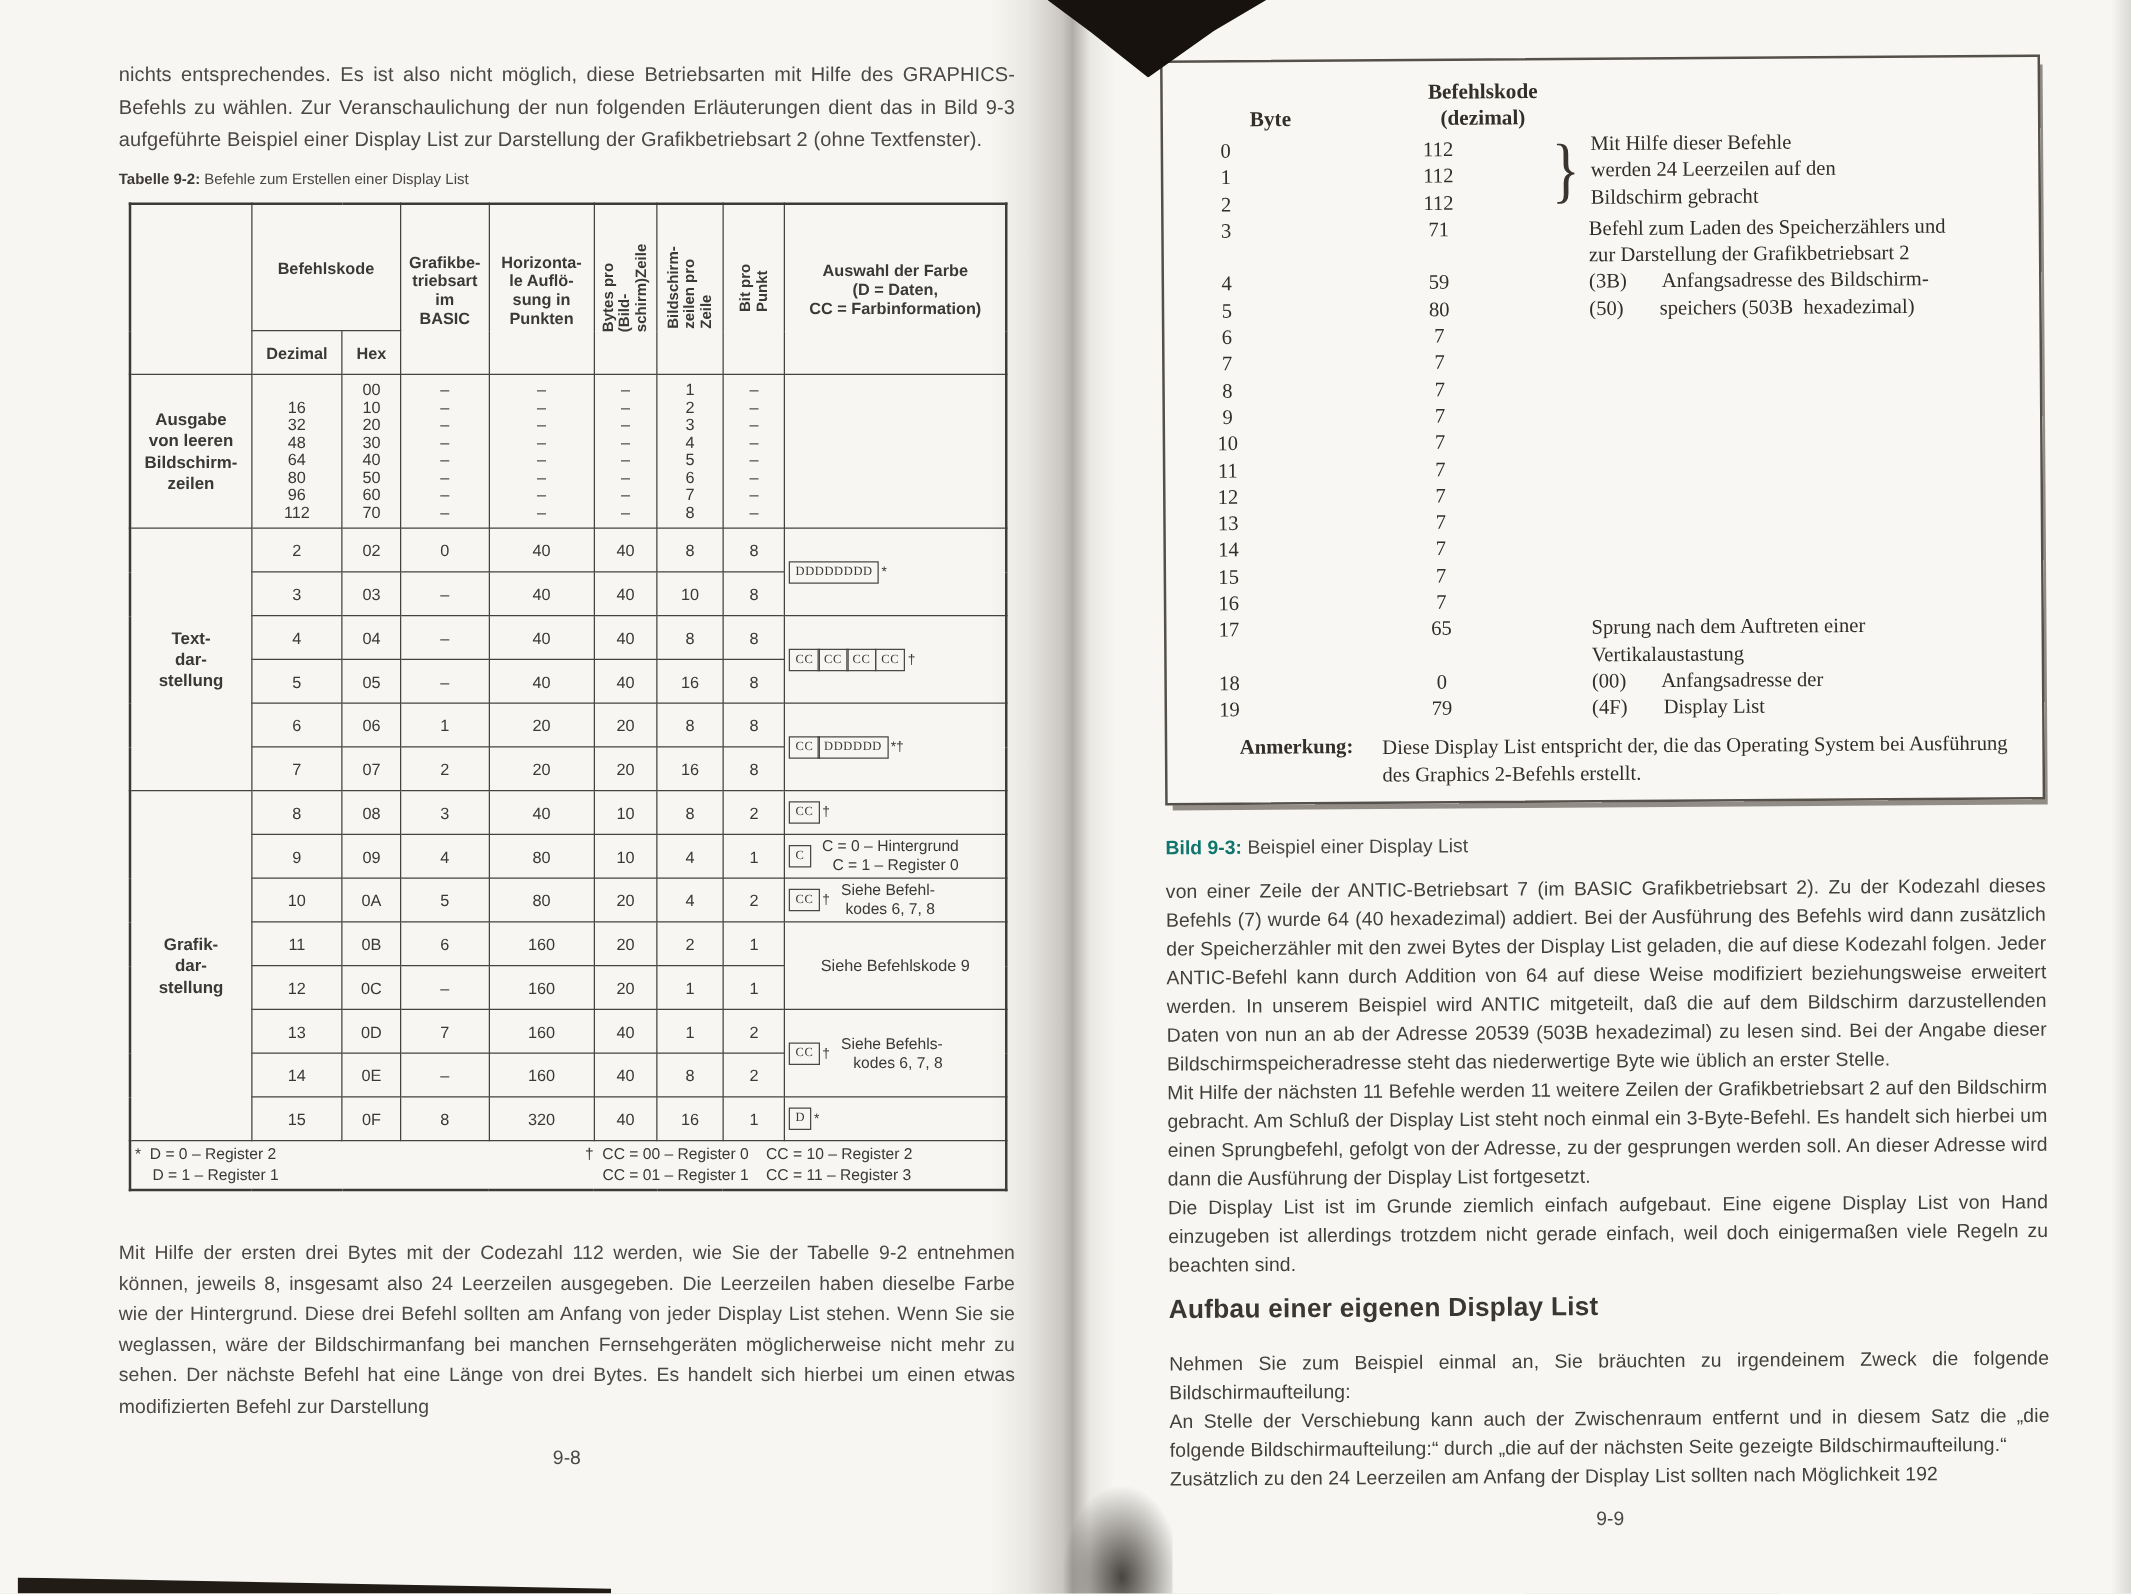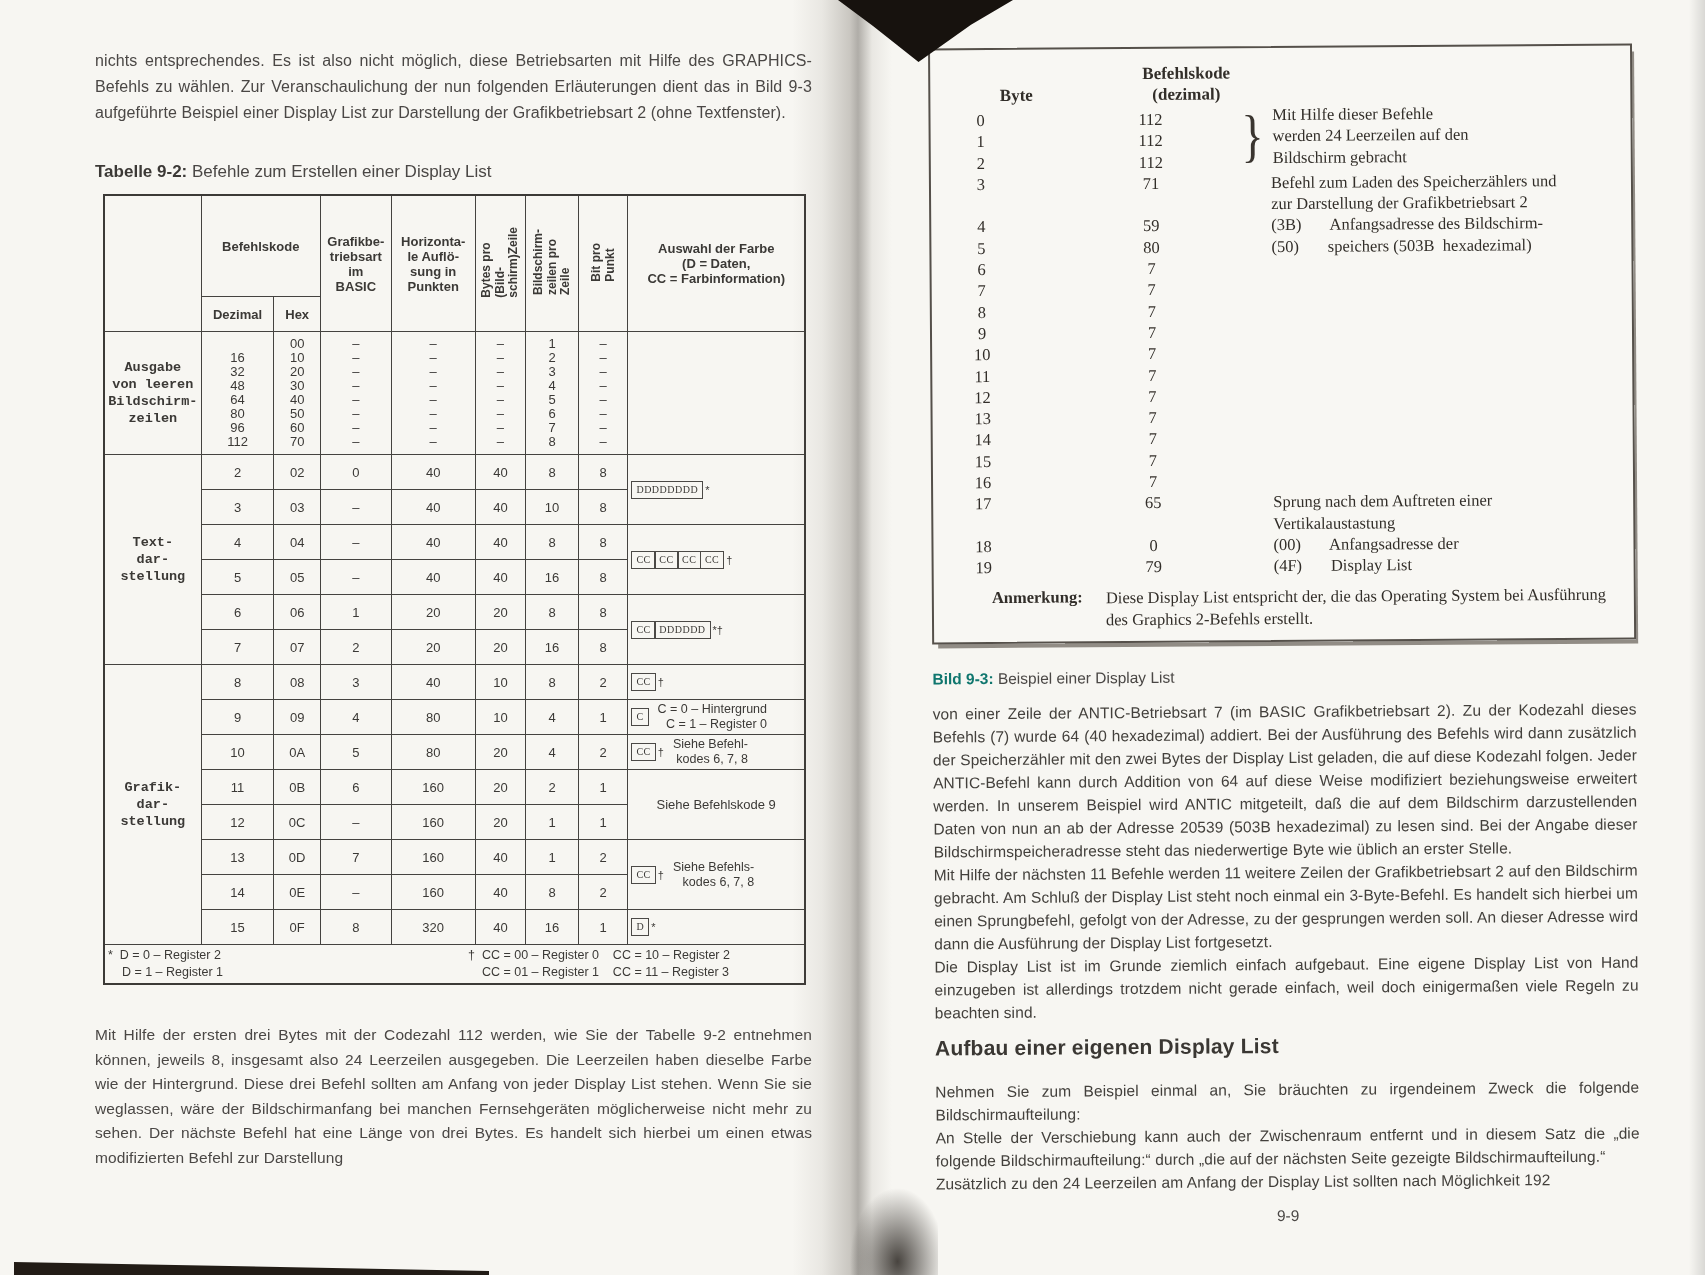--- a/index.html
+++ b/index.html
@@ -18,35 +18,35 @@
     clip-path:polygon(0 35%,100% 80%,100% 100%,0 100%);}
   .bottom-gutter-blob{position:absolute;left:848px;top:1185px;width:90px;height:90px;
     background:radial-gradient(ellipse at 55% 85%,rgba(28,23,18,0.8) 0%,rgba(28,23,18,0) 68%);}
   .right-edge{position:absolute;right:0;top:0;width:16px;height:1275px;
     background:linear-gradient(90deg,rgba(0,0,0,0) 0%,rgba(0,0,0,0.12) 100%);}
 
   
   .page-left{position:absolute;left:0;top:0;width:812px;height:1275px;}
   .pl-inner{margin:48px 0 0 95px;width:717px;}
   .para{font-size:16px;line-height:26px;text-align:justify;letter-spacing:0.1px;color:#4a4745;}
-  .caption{margin-top:36px;font-size:17px;color:#4a4745;}
+  .caption{margin-top:10px;font-size:12px;color:#4a4745;}
   .caption b{color:#3c3936;}
 
   table.t92{border-collapse:collapse;margin-top:12px;margin-left:8px;table-layout:fixed;width:703px;
     font-size:13px;color:#3b3936;}
   table.t92 td{border:1.5px solid #454340;padding:2px 3px;text-align:center;vertical-align:middle;}
   table.t92{border:2.5px solid #3c3a37;}
   td.hb{font-weight:bold;font-size:13px;line-height:15px;}
   tr.hrow1 td{height:96px;}
   tr.hrow2 td{height:30px;}
   td.rotcell{vertical-align:bottom;padding-bottom:5px;}
   .rot-span{display:inline-block;writing-mode:vertical-rl;transform:rotate(180deg);
     white-space:pre-line;font-weight:bold;font-size:12px;line-height:13.5px;text-align:left;}
   td.glabel{font-weight:bold;text-align:left;vertical-align:top;padding:34px 4px 4px 9px;
-    font-size:13.5px;line-height:17px;font-family:Liberation Mono, monospace;}
+    font-size:13.5px;line-height:17px;}
   td.g1cell{vertical-align:top;padding-top:8px;font-size:13px;line-height:13.9px;height:118px;}
   tr.drow{height:35px;}
   td.farbe{text-align:left;padding-left:24px;}
   .bx{display:inline-block;border:1.5px solid #4b4946;padding:0 4px;line-height:16px;
     font-family:"Liberation Serif",serif;font-size:10px;letter-spacing:0.5px;color:#3b3936;}
   .bx + .bx{margin-left:-1.5px;}
   .fsup{font-size:11px;vertical-align:super;margin-left:2px;color:#3b3936;}
   .fwrap{display:flex;align-items:center;}
   .fnote-note{font-size:12.5px;line-height:15px;text-align:right;margin-left:9px;}
   td.center-note{text-align:center;padding-left:2px;font-size:13px;}
@@ -399,20 +399,21 @@
     D = 1 – Register 1</div>
               <div class="fnr prew">†  CC = 00 – Register 0    CC = 10 – Register 2
     CC = 01 – Register 1    CC = 11 – Register 3</div>
             </div>
           </td>
         </tr>
       </tbody>
         </table>
 
       <div class="para" style="margin-top:38px;font-size:15.5px;line-height:24.5px;">Mit Hilfe der ersten drei Bytes mit der Codezahl 112 werden, wie Sie der Tabelle 9-2 entnehmen können, jeweils 8, insgesamt also 24 Leerzeilen ausgegeben. Die Leerzeilen haben dieselbe Farbe wie der Hintergrund. Diese drei Befehl sollten am Anfang von jeder Display List stehen. Wenn Sie sie weglassen, wäre der Bildschirmanfang bei manchen Fernsehgeräten möglicherweise nicht mehr zu sehen. Der nächste Befehl hat eine Länge von drei Bytes. Es handelt sich hierbei um einen etwas modifizierten Befehl zur Darstellung</div>
+      <div class="pagenum">9-8</div>
     </div>
   </div>
 
   <div class="page-right">
     <div class="pr-inner">
 
       <div class="figbox">
         <div class="fig-head">
           <div class="fh-byte">Byte</div>
           <div class="fh-code pre">Befehlskode

